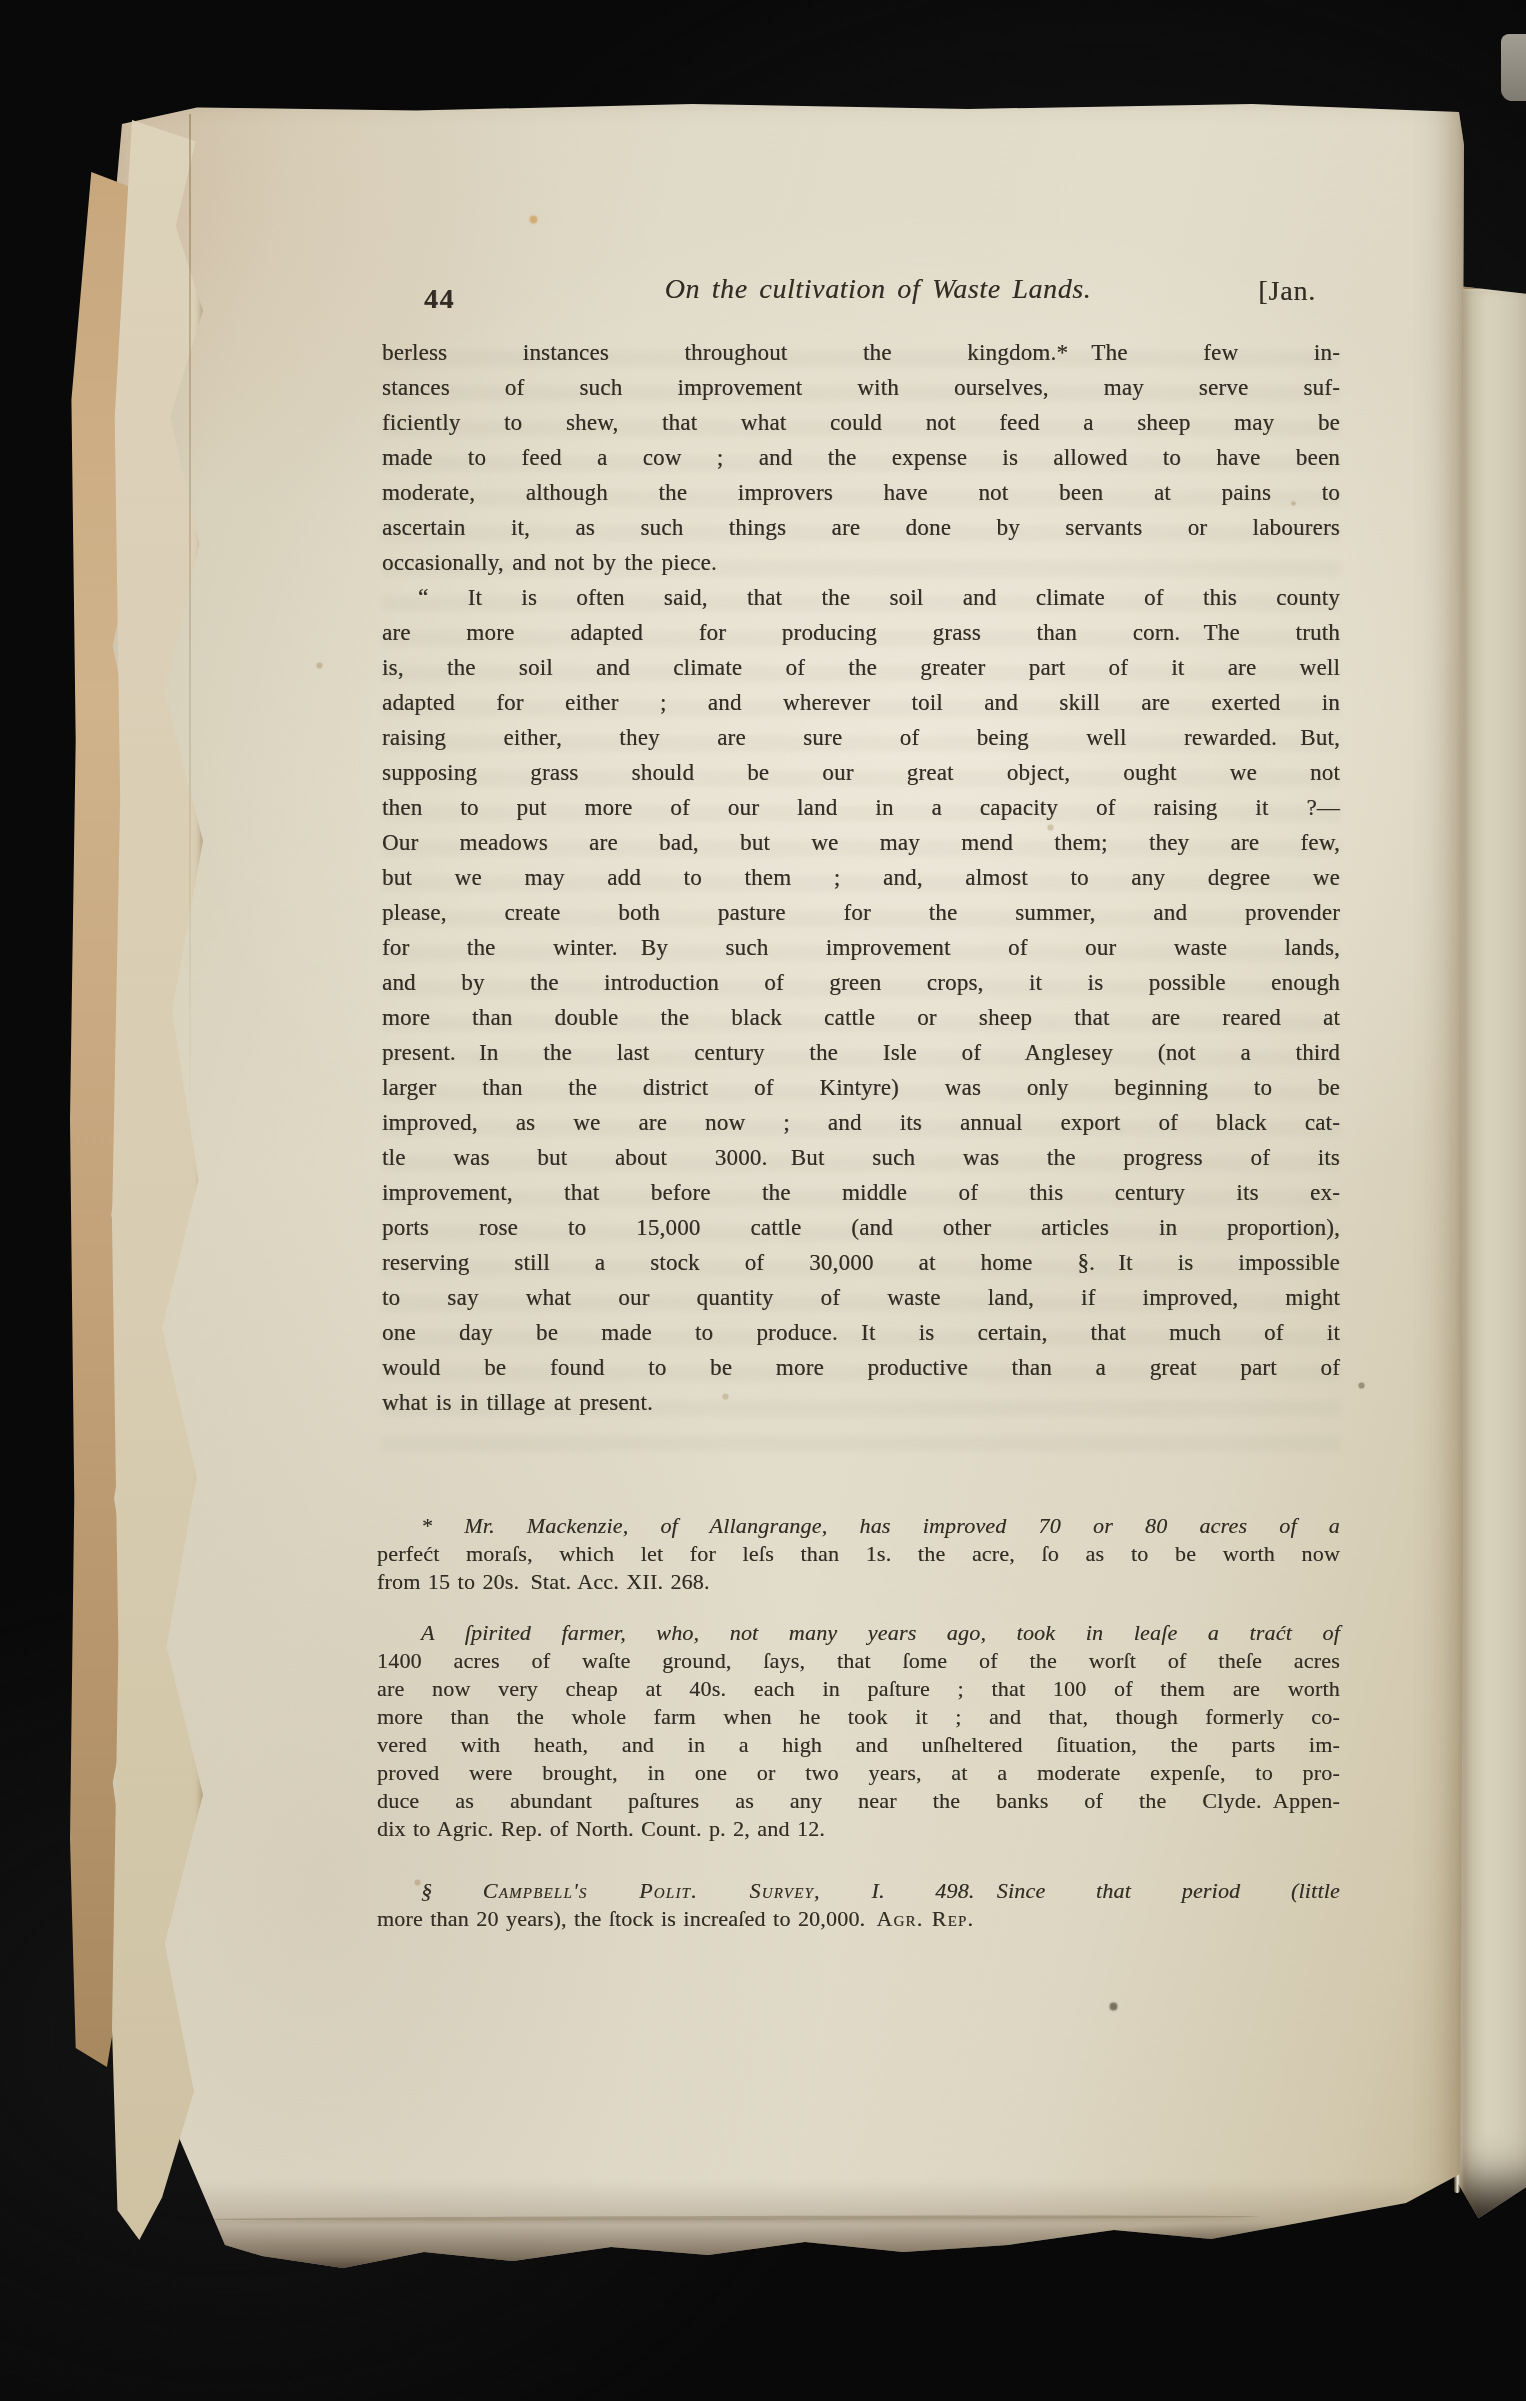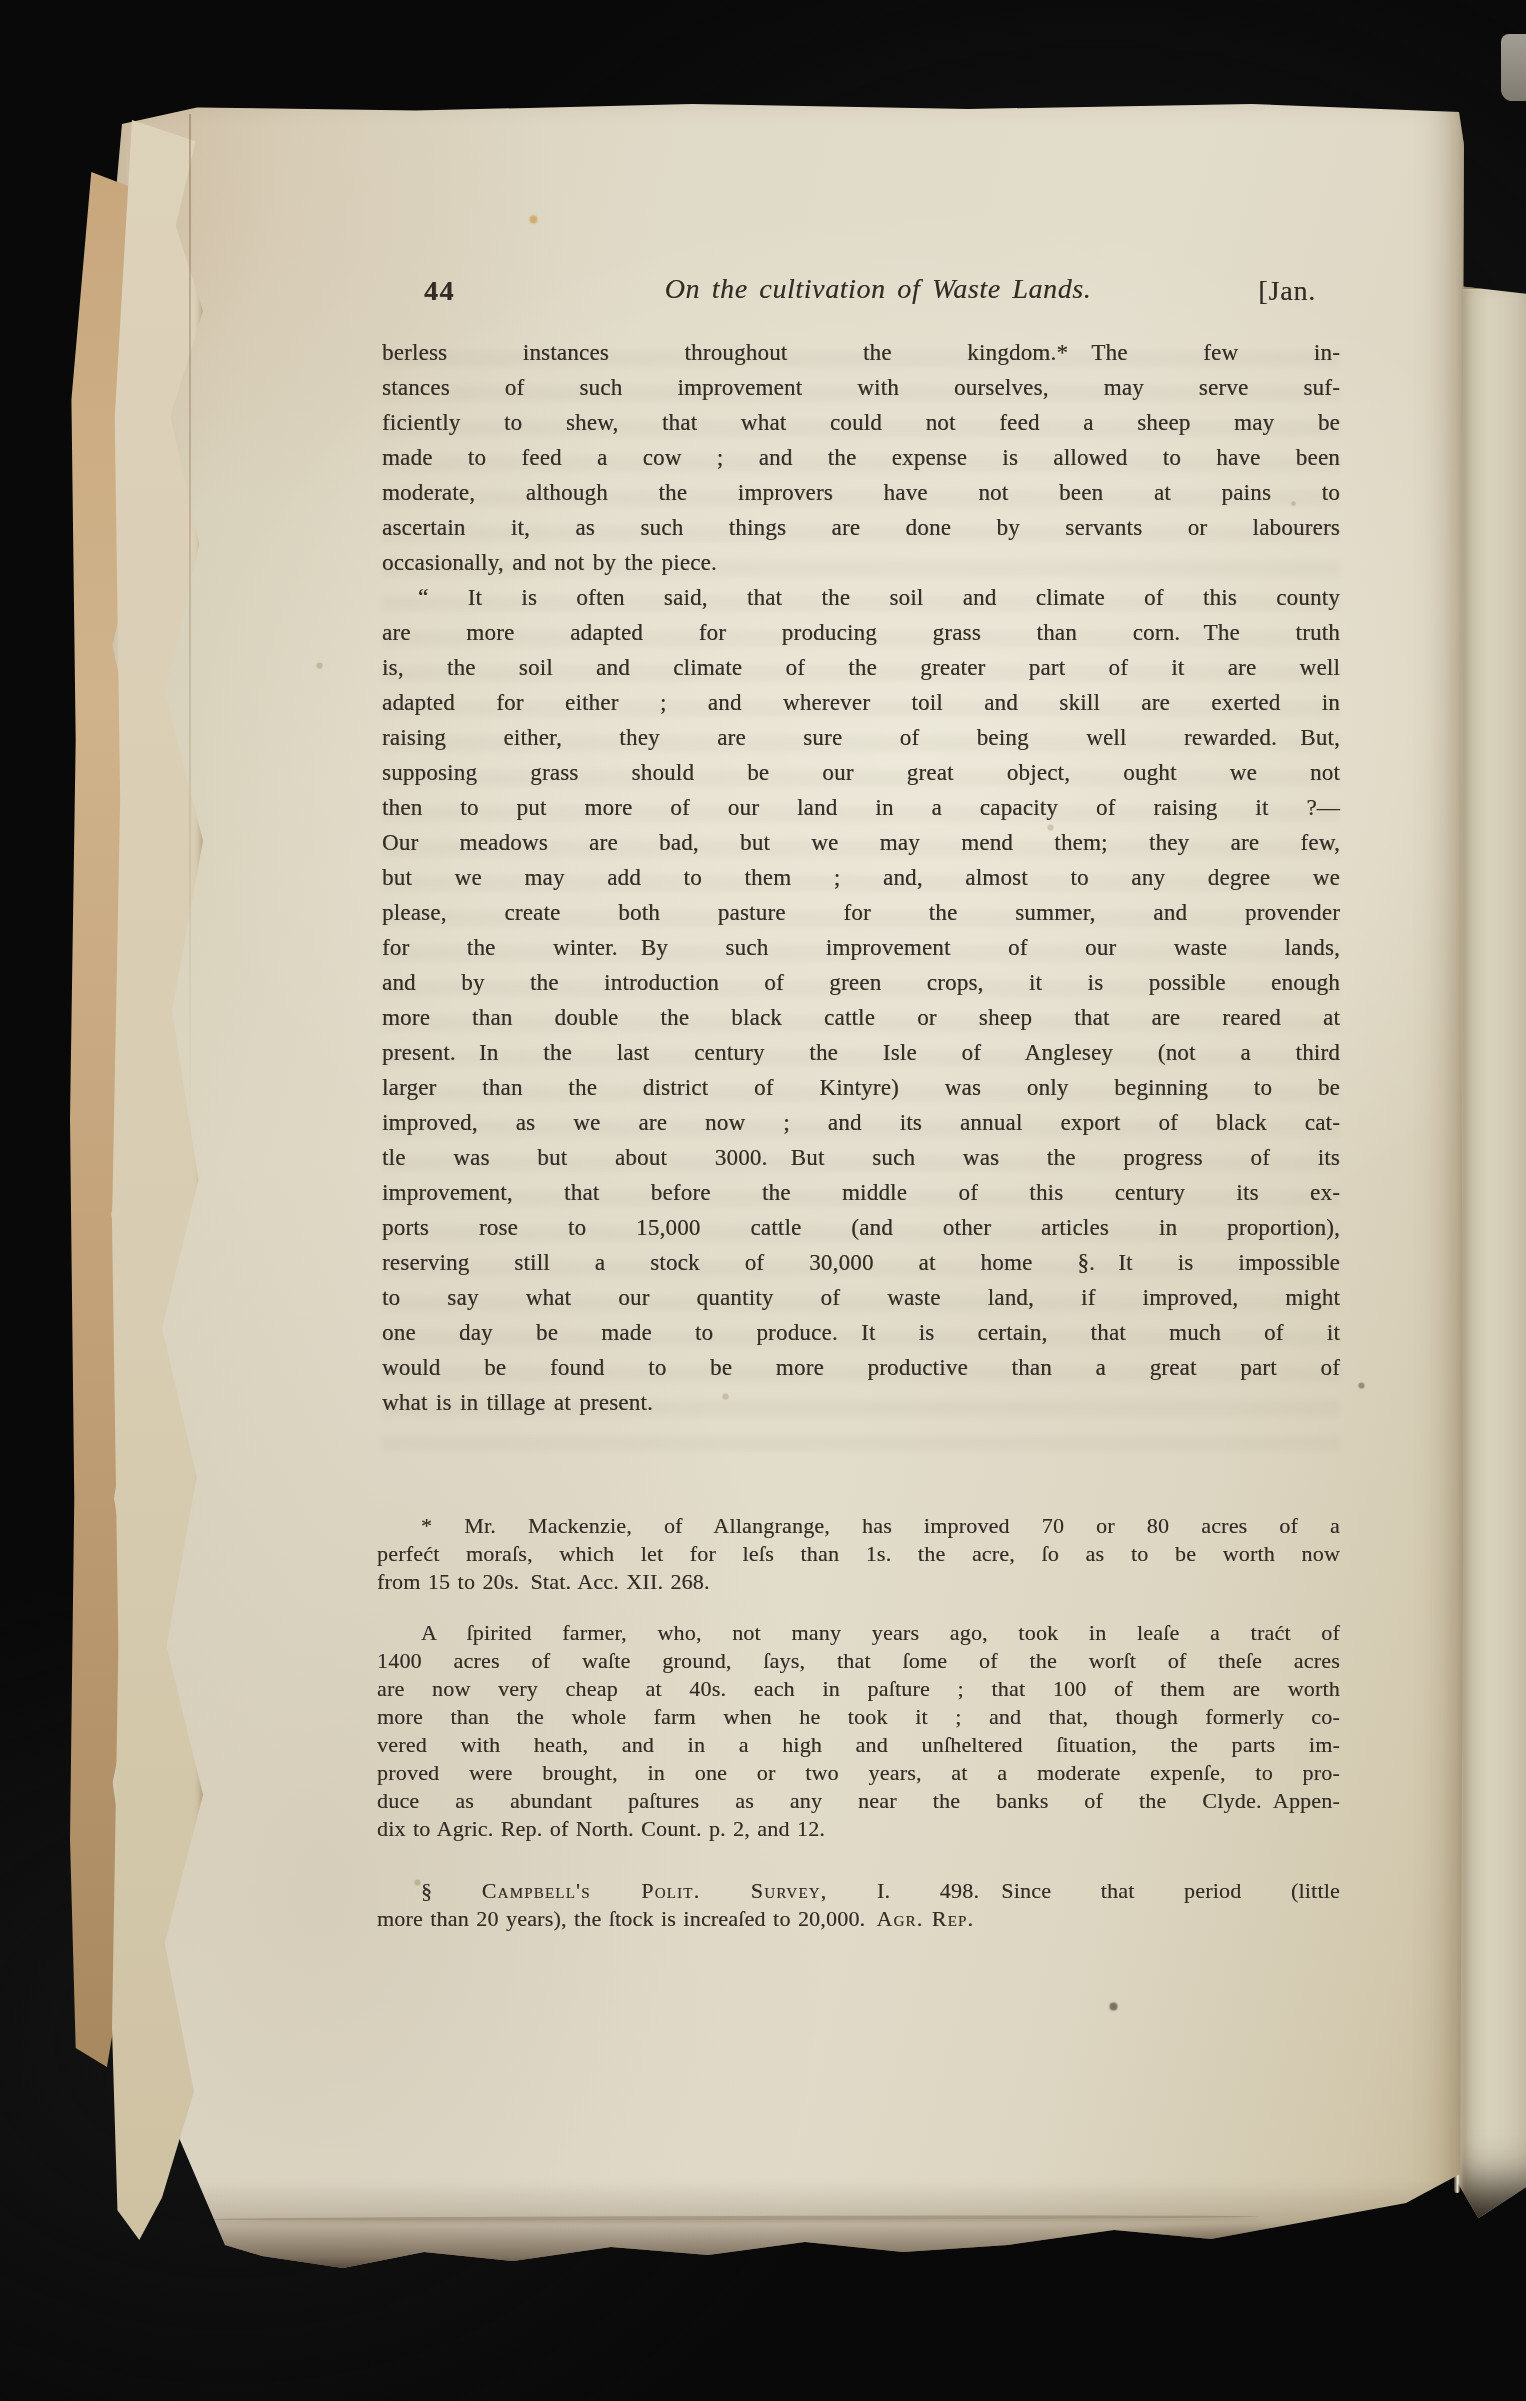--- a/index.html
+++ b/index.html
@@ -74,36 +74,36 @@
       649px 1299px 0.8px 1.6px rgba(150,120,70,.3),
       1217px 406px 0.8px 0.8px rgba(150,120,70,.35),
       341px 1785px 0.8px 1.6px rgba(150,120,70,.35);}
   .ghost{position:absolute;left:307px;top:243px;width:958px;height:1112px;pointer-events:none;
     background:repeating-linear-gradient(0deg,rgba(122,117,96,.05) 0 14.6px,rgba(0,0,0,0) 14.6px 35px);
     filter:blur(2.4px);}
 
   
   .content{position:absolute;inset:0;color:#332c24;}
   .running-head{position:absolute;left:307px;top:179px;width:958px;height:39px;font-size:28px;}
-  .pagenum{position:absolute;left:42px;top:0;letter-spacing:1.6px;font-weight:bold;
+  .pagenum{position:absolute;left:42px;top:8px;letter-spacing:1.6px;font-weight:bold;
     text-shadow:0.4px 0.4px 0.6px rgba(40,33,25,.5);text-align:right;}
   .head-title{position:absolute;left:50%;transform:translateX(-46%);top:-1.6px;font-style:italic;font-size:28px;
     letter-spacing:0.6px;word-spacing:4px;white-space:nowrap;text-shadow:0.3px 0.3px 0.6px rgba(40,33,25,.45);}
   .issue{position:absolute;right:24px;top:0;letter-spacing:0.8px;text-shadow:0.3px 0.3px 0.6px rgba(40,33,25,.45);}
 
   .body-text{position:absolute;left:307px;top:239px;width:958px;font-size:23px;line-height:35px;
     letter-spacing:0.2px;word-spacing:2.4px;text-shadow:0.4px 0.4px 0.6px rgba(46,39,31,.5);}
   .footnotes{position:absolute;left:302px;top:1416px;width:963px;font-size:22px;line-height:28px;
     letter-spacing:0.2px;word-spacing:1.6px;text-shadow:0.3px 0.3px 0.5px rgba(46,39,31,.45);}
   .footnote + .footnote.fn2{margin-top:23px;}
   .footnote + .footnote.fn3{margin-top:34px;}
   .line{text-align:justify;text-align-last:justify;}
   .line.last{text-align-last:left;}
   .line.first{padding-left:36px;}
-  .footnotes .line.first{padding-left:44px;}
+  .footnotes .line.first{padding-left:44px;font-style:italic;}
   .sc{font-variant:small-caps;letter-spacing:1.2px;}
 </style>
 </head>
 <body>
 
 <div class="scene">
   <div class="corner-patch"></div>
   <div class="adjacent"></div>
   <div class="fold-line"></div>
 

